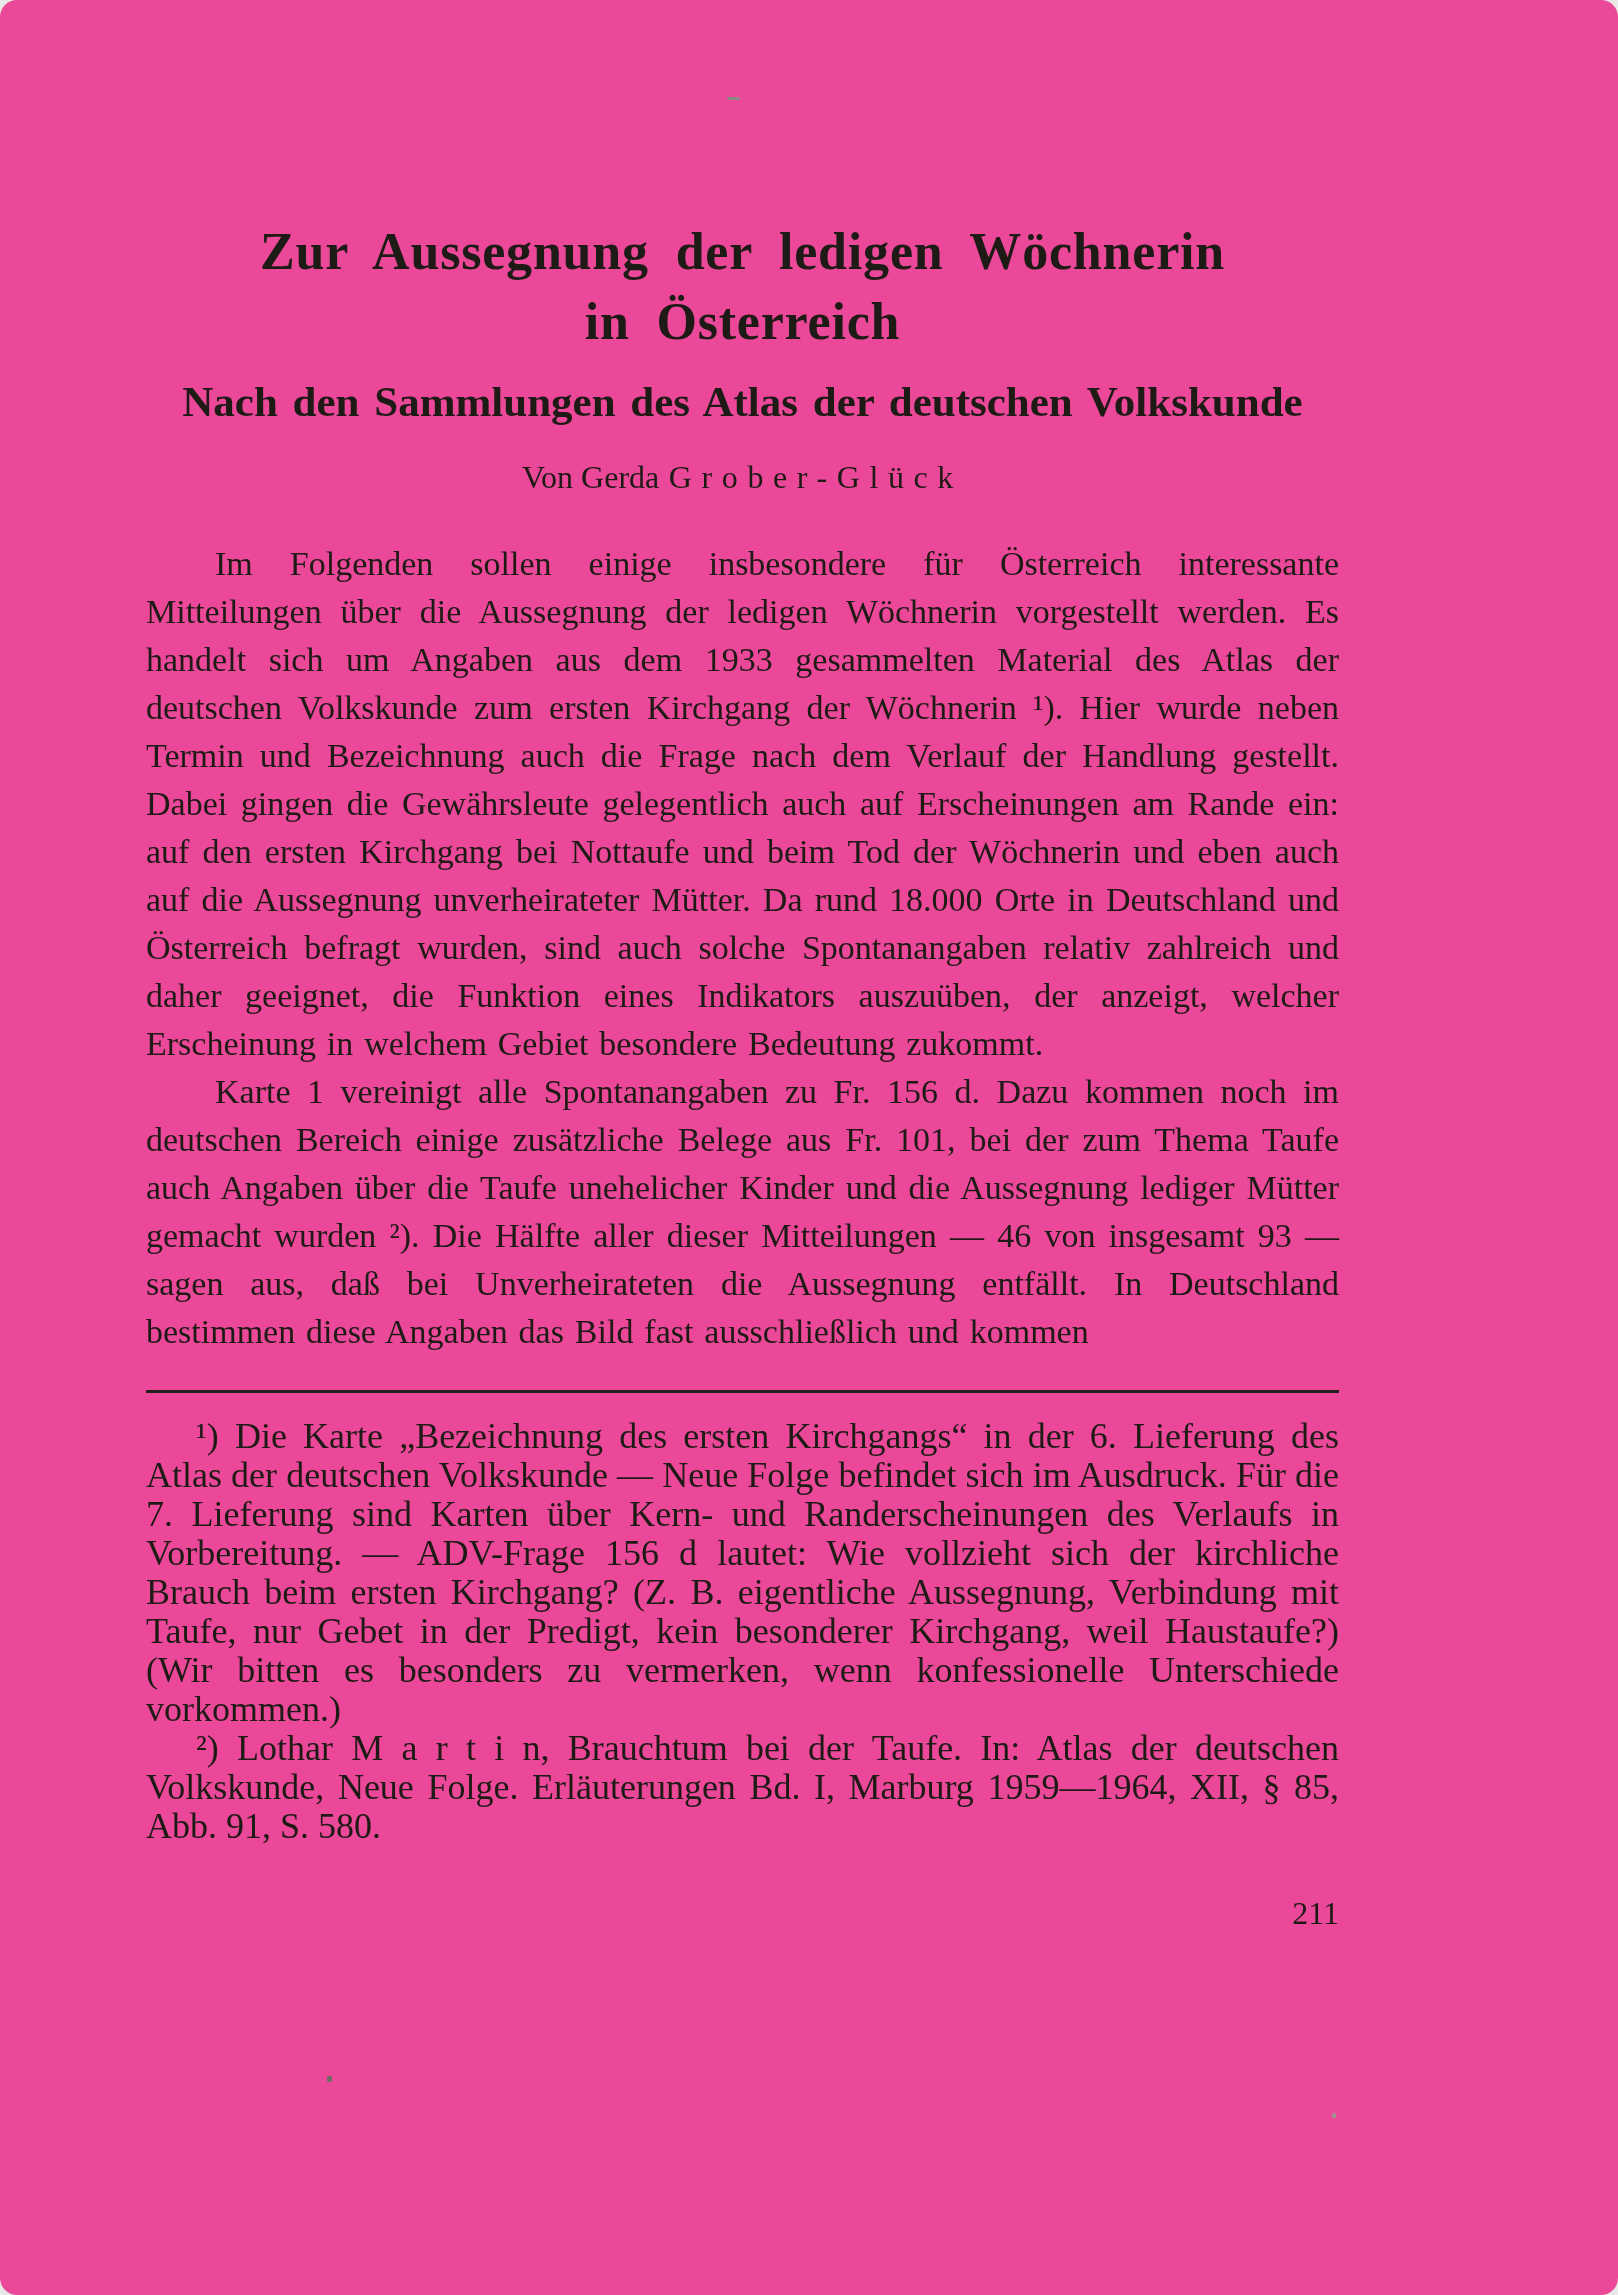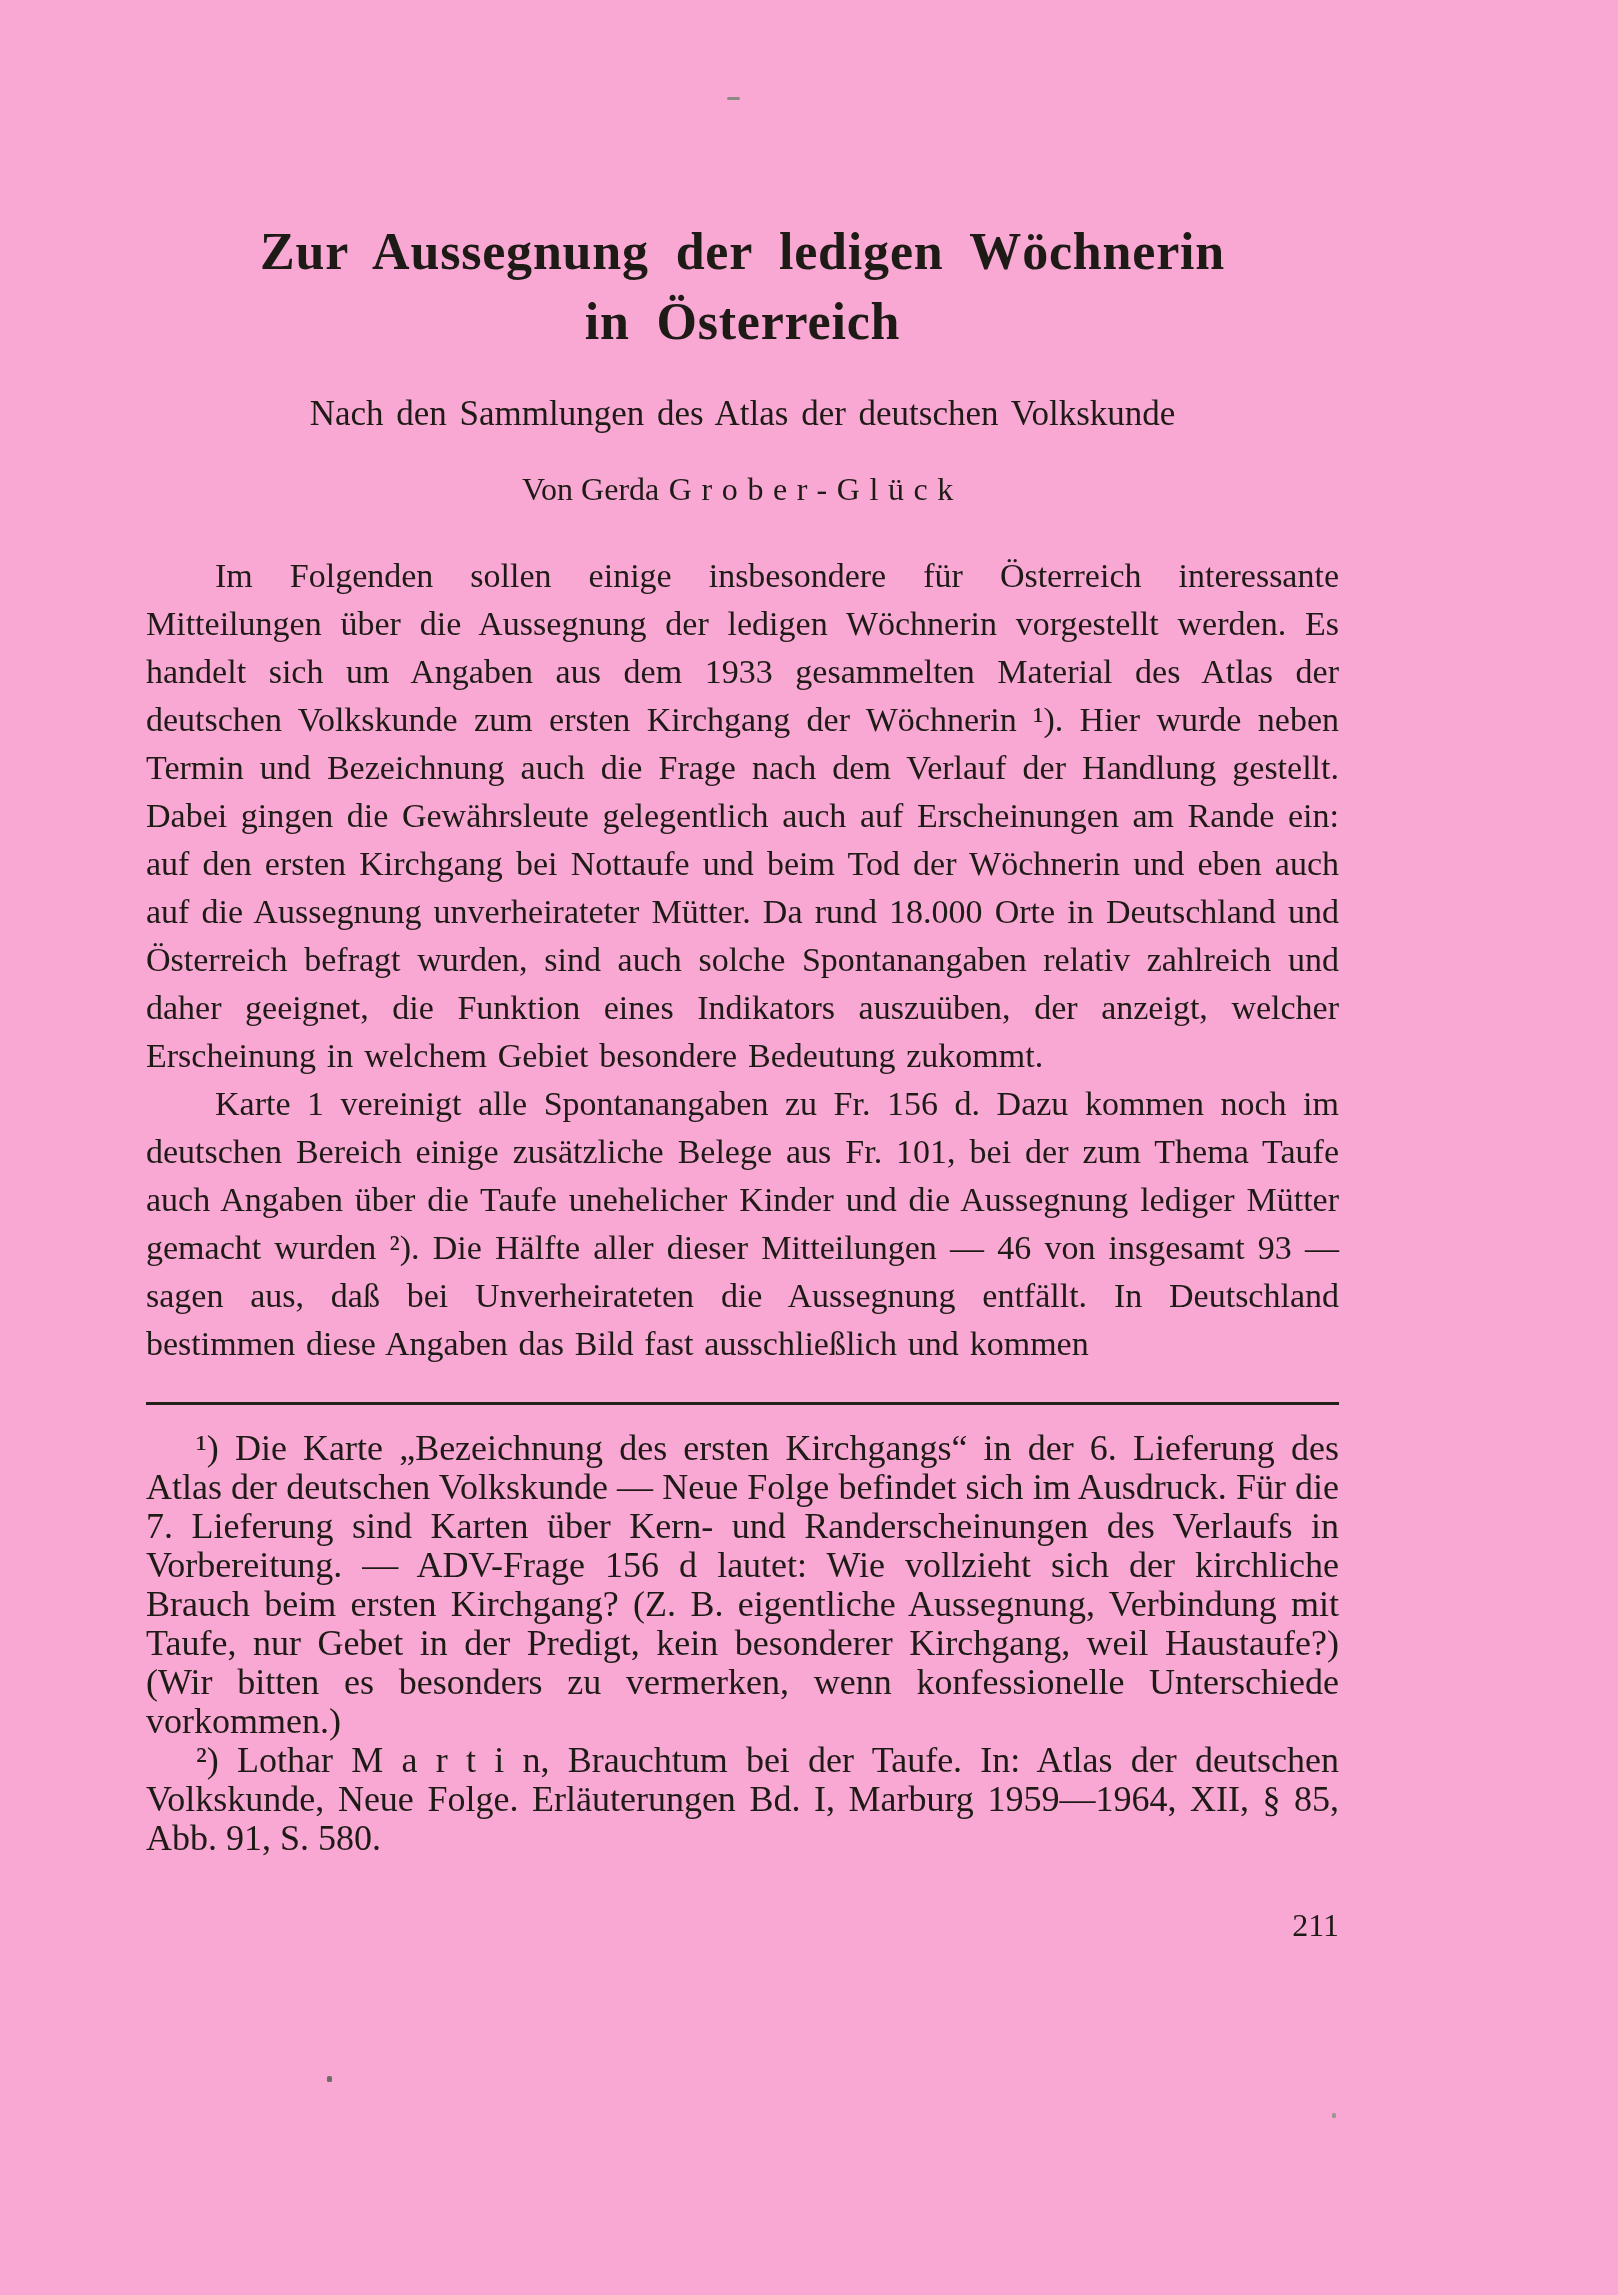--- a/index.html
+++ b/index.html
@@ -6,48 +6,49 @@
 
   html, body {
     background: #e9e9e7;
   }
 
   .page {
     position: relative;
     width: 1618px;
     height: 2295px;
     margin: 0 auto;
-    background: #f9a8d4;
+    background: #ec4899;
     color: #1e1b16;
     font-family: "Liberation Serif", "DejaVu Serif", serif;
     overflow: hidden;
+    border-radius: 17px;
   }
 
   .content {
     margin-left: 146px;
     margin-right: 279px; 
     padding-top: 217px;
   }
 
   
   .title {
     text-align: center;
     font-size: 52px;
     font-weight: bold;
     line-height: 70px;
     letter-spacing: 0.8px;
     word-spacing: 13px;
   }
   .title-line { display: block; }
 
   .subtitle {
-    margin-top: 36px;
+    margin-top: 24px;
     text-align: center;
-    font-size: 35px;
-    font-weight: normal;
+    font-size: 43px;
+    font-weight: bold;
     line-height: 42px;
     word-spacing: 4px;
   }
 
   .maps-note {
     margin-top: 40px;
     text-align: center;
     font-size: 31px;
     line-height: 36px;
   }

